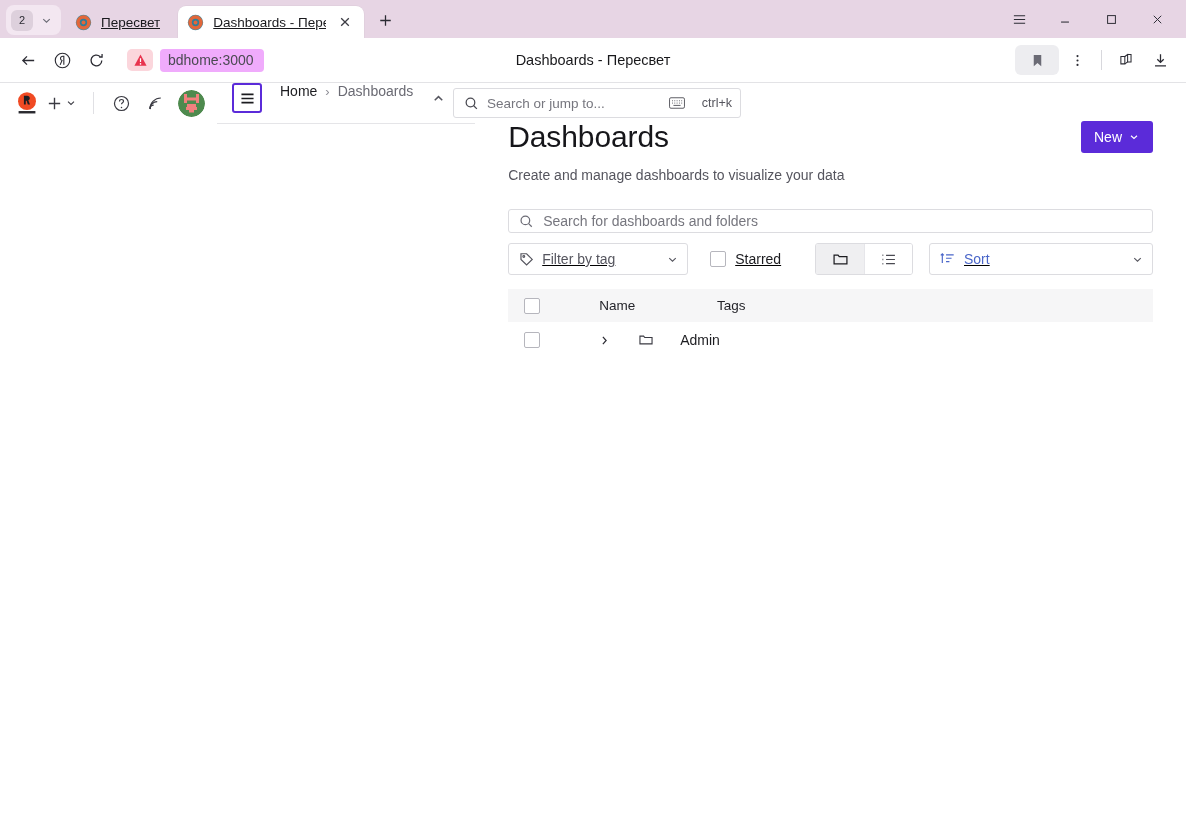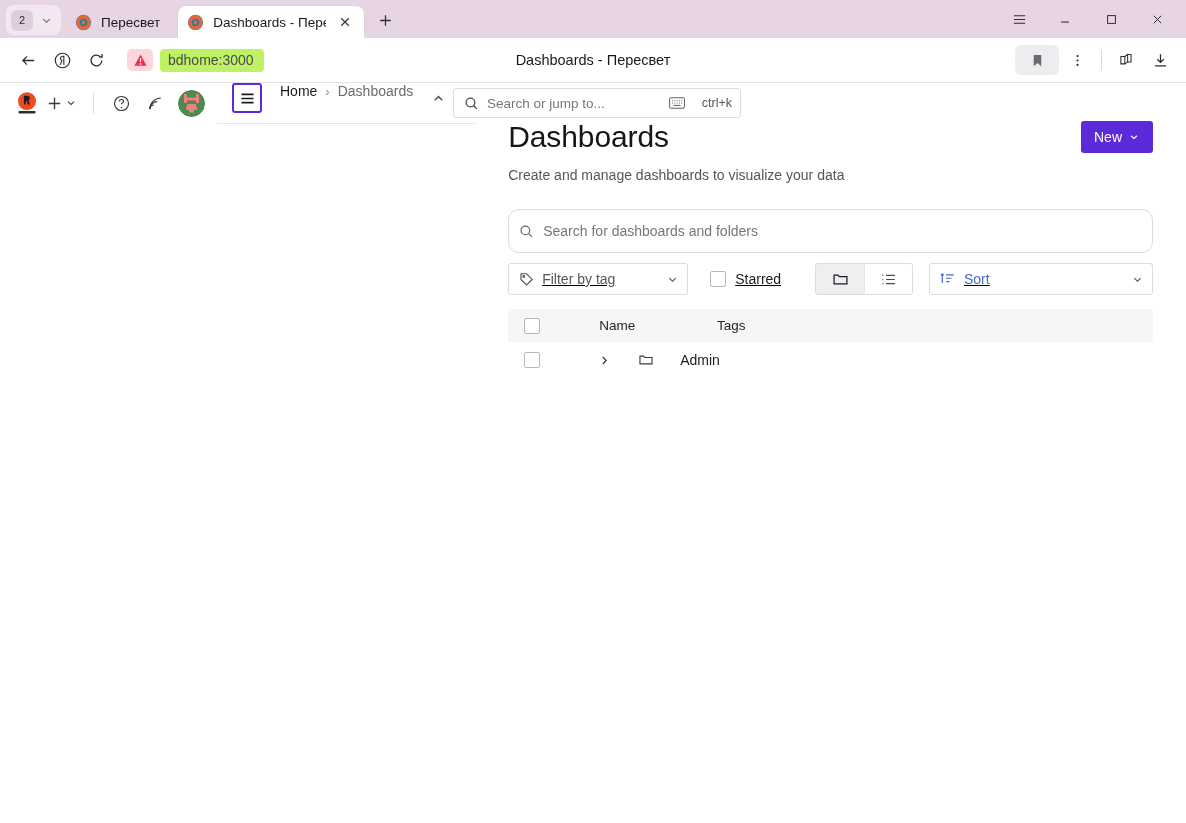--- a/index.html
+++ b/index.html
@@ -76,20 +76,21 @@
     width: 186px;
     box-shadow: 0 0 0 0.5px rgba(0,0,0,0.05);
   }
   .tab-favicon { width: 17px; height: 17px; flex: 0 0 17px; }
   .tab-title {
     overflow: hidden;
     white-space: nowrap;
     text-overflow: clip;
     flex: 1 1 auto;
     font-size: 13.5px;
+    text-decoration: underline;
   }
   .tab-close {
     width: 20px; height: 20px;
     display: flex; align-items: center; justify-content: center;
     flex: 0 0 20px;
     border-radius: 4px;
   }
   .newtab-btn {
     width: 30px; height: 30px;
     margin: 0 0 3px 6px;
@@ -139,21 +140,21 @@
     background: transparent;
   }
   .url-warn {
     width: 26px; height: 22px;
     background: #fbd6dc;
     border-radius: 5px;
     display: flex; align-items: center; justify-content: center;
     flex: 0 0 26px;
   }
   .url-text {
-    background: #bef264;
+    background: #f0abfc;
     border-radius: 4px;
     padding: 3px 10px 4px 8px;
     font-size: 14px;
     color: #4a4a52;
     white-space: nowrap;
   }
   .navbar-title {
     position: absolute;
     left: 0; right: 0;
     text-align: center;
@@ -329,23 +330,23 @@
     font-size: 14px;
     border: none;
     font-family: "Liberation Sans", sans-serif;
   }
 
   .gf-searchrow {
     margin-top: 26px;
   }
   .gf-bigsearch {
     width: 100%;
-    height: 44px;
+    height: 24px;
     border: 1px solid #dcdce0;
-    border-radius: 11px;
+    border-radius: 3px;
     display: flex;
     align-items: center;
     gap: 9px;
     padding: 0 10px;
   }
   .gf-bigsearch-ph { font-size: 14px; color: #76767e; }
 
   .gf-filterrow {
     margin-top: 10px;
     display: flex;

